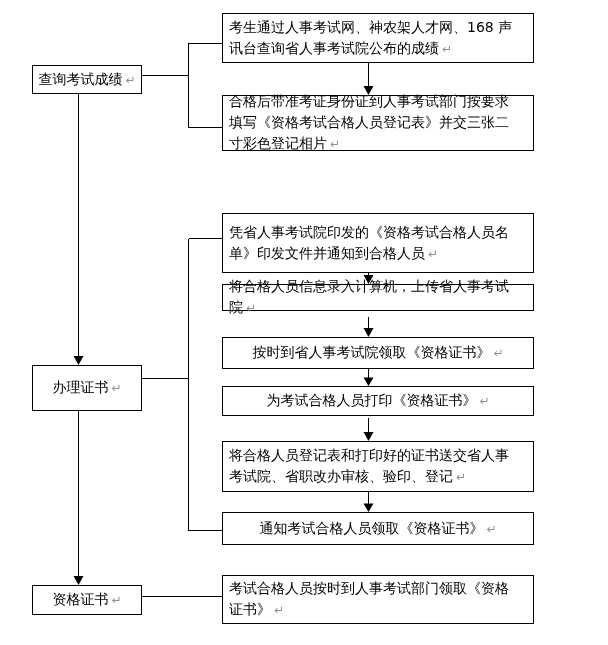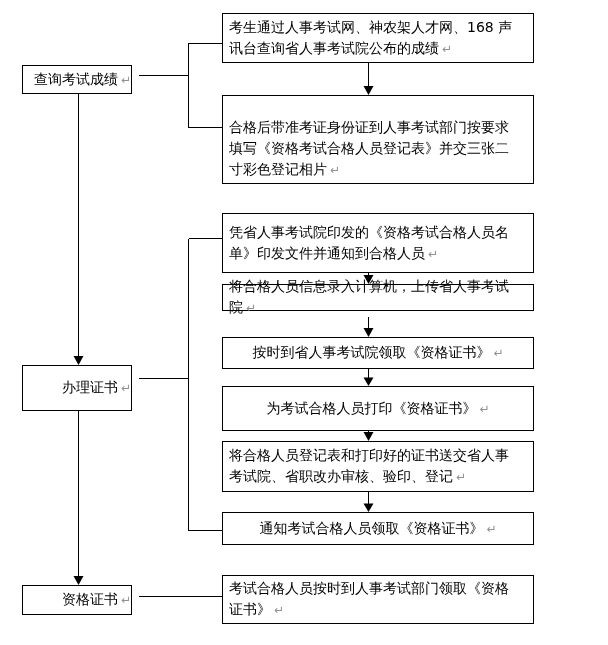--- a/index.html
+++ b/index.html
@@ -11,21 +11,21 @@
   .connectors { position:absolute; left:0; top:0; }
   .connectors line { stroke:#000000; stroke-width:1; shape-rendering:crispEdges; }
   .connectors polygon { fill:#000000; }
   .box {
     position:absolute; box-sizing:border-box;
     border:1px solid #000000; background:#ffffff; color:#000000;
     font-size:14px; line-height:21px;
     display:flex; align-items:center;
   }
   .box p { margin:0; padding:0; }
-  .stage { left:22px; width:110px; justify-content:flex-end; text-align:center; }
+  .stage { left:32px; width:110px; justify-content:center; text-align:center; }
   .step  { left:222px; width:312px; padding:2px 20px 2px 6px; }
   .step.center { justify-content:center; text-align:center; padding:2px 6px; }
   .ret { color:#909090; font-size:12px; margin-left:3px; }
 </style>
 </head>
 <body>
 
 <div class="canvas">
 
   <svg class="connectors" width="608" height="645">
@@ -69,33 +69,33 @@
   <div class="box stage" style="top:365px;height:46px;">
     <p><span>办理证书</span><span class="ret">↵</span></p>
   </div>
   <div class="box stage" style="top:585px;height:30px;">
     <p><span>资格证书</span><span class="ret">↵</span></p>
   </div>
 
   <div class="box step" style="top:13px;height:50px;">
     <p><span>考生通过人事考试网、神农架人才网、168 声讯台查询省人事考试院公布的成绩</span><span class="ret">↵</span></p>
   </div>
-  <div class="box step" style="top:95px;height:89px;align-items:flex-end;">
+  <div class="box step" style="top:95px;height:56px;">
     <p><span>合格后带准考证身份证到人事考试部门按要求填写《资格考试合格人员登记表》并交三张二寸彩色登记相片</span><span class="ret">↵</span></p>
   </div>
   <div class="box step" style="top:213px;height:60px;">
     <p><span>凭省人事考试院印发的《资格考试合格人员名单》印发文件并通知到合格人员</span><span class="ret">↵</span></p>
   </div>
   <div class="box step" style="top:284px;height:27px;">
     <p><span>将合格人员信息录入计算机，上传省人事考试院</span><span class="ret">↵</span></p>
   </div>
   <div class="box step center" style="top:337px;height:32px;">
     <p><span>按时到省人事考试院领取《资格证书》</span><span class="ret">↵</span></p>
   </div>
-  <div class="box step center" style="top:386px;height:45px;">
+  <div class="box step center" style="top:386px;height:30px;">
     <p><span>为考试合格人员打印《资格证书》</span><span class="ret">↵</span></p>
   </div>
   <div class="box step" style="top:441px;height:51px;">
     <p><span>将合格人员登记表和打印好的证书送交省人事考试院、省职改办审核、验印、登记</span><span class="ret">↵</span></p>
   </div>
   <div class="box step center" style="top:512px;height:33px;">
     <p><span>通知考试合格人员领取《资格证书》</span><span class="ret">↵</span></p>
   </div>
   <div class="box step" style="top:575px;height:49px;align-items:flex-end;">
     <p><span>考试合格人员按时到人事考试部门领取《资格证书》</span><span class="ret">↵</span></p>

